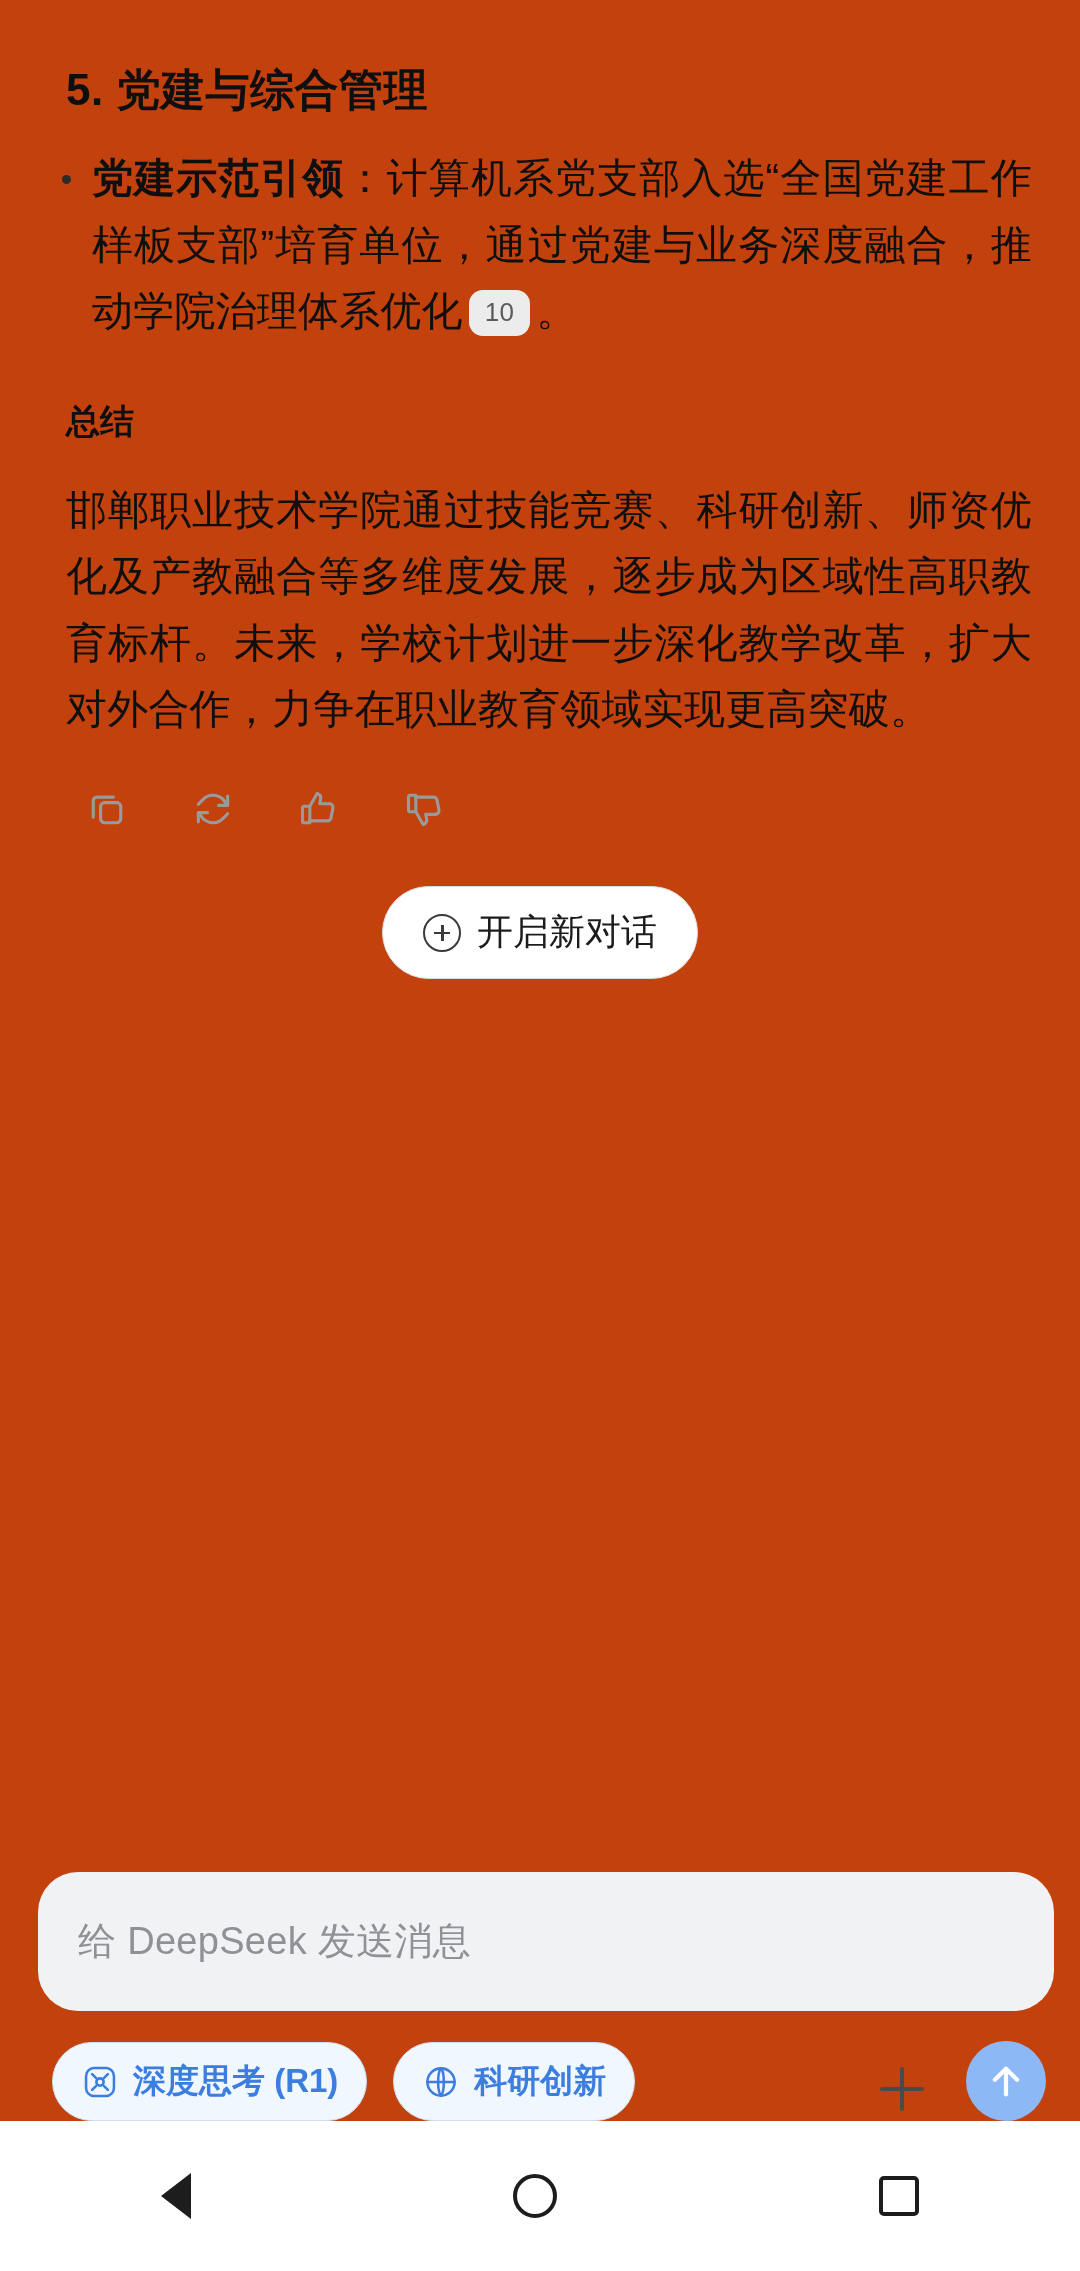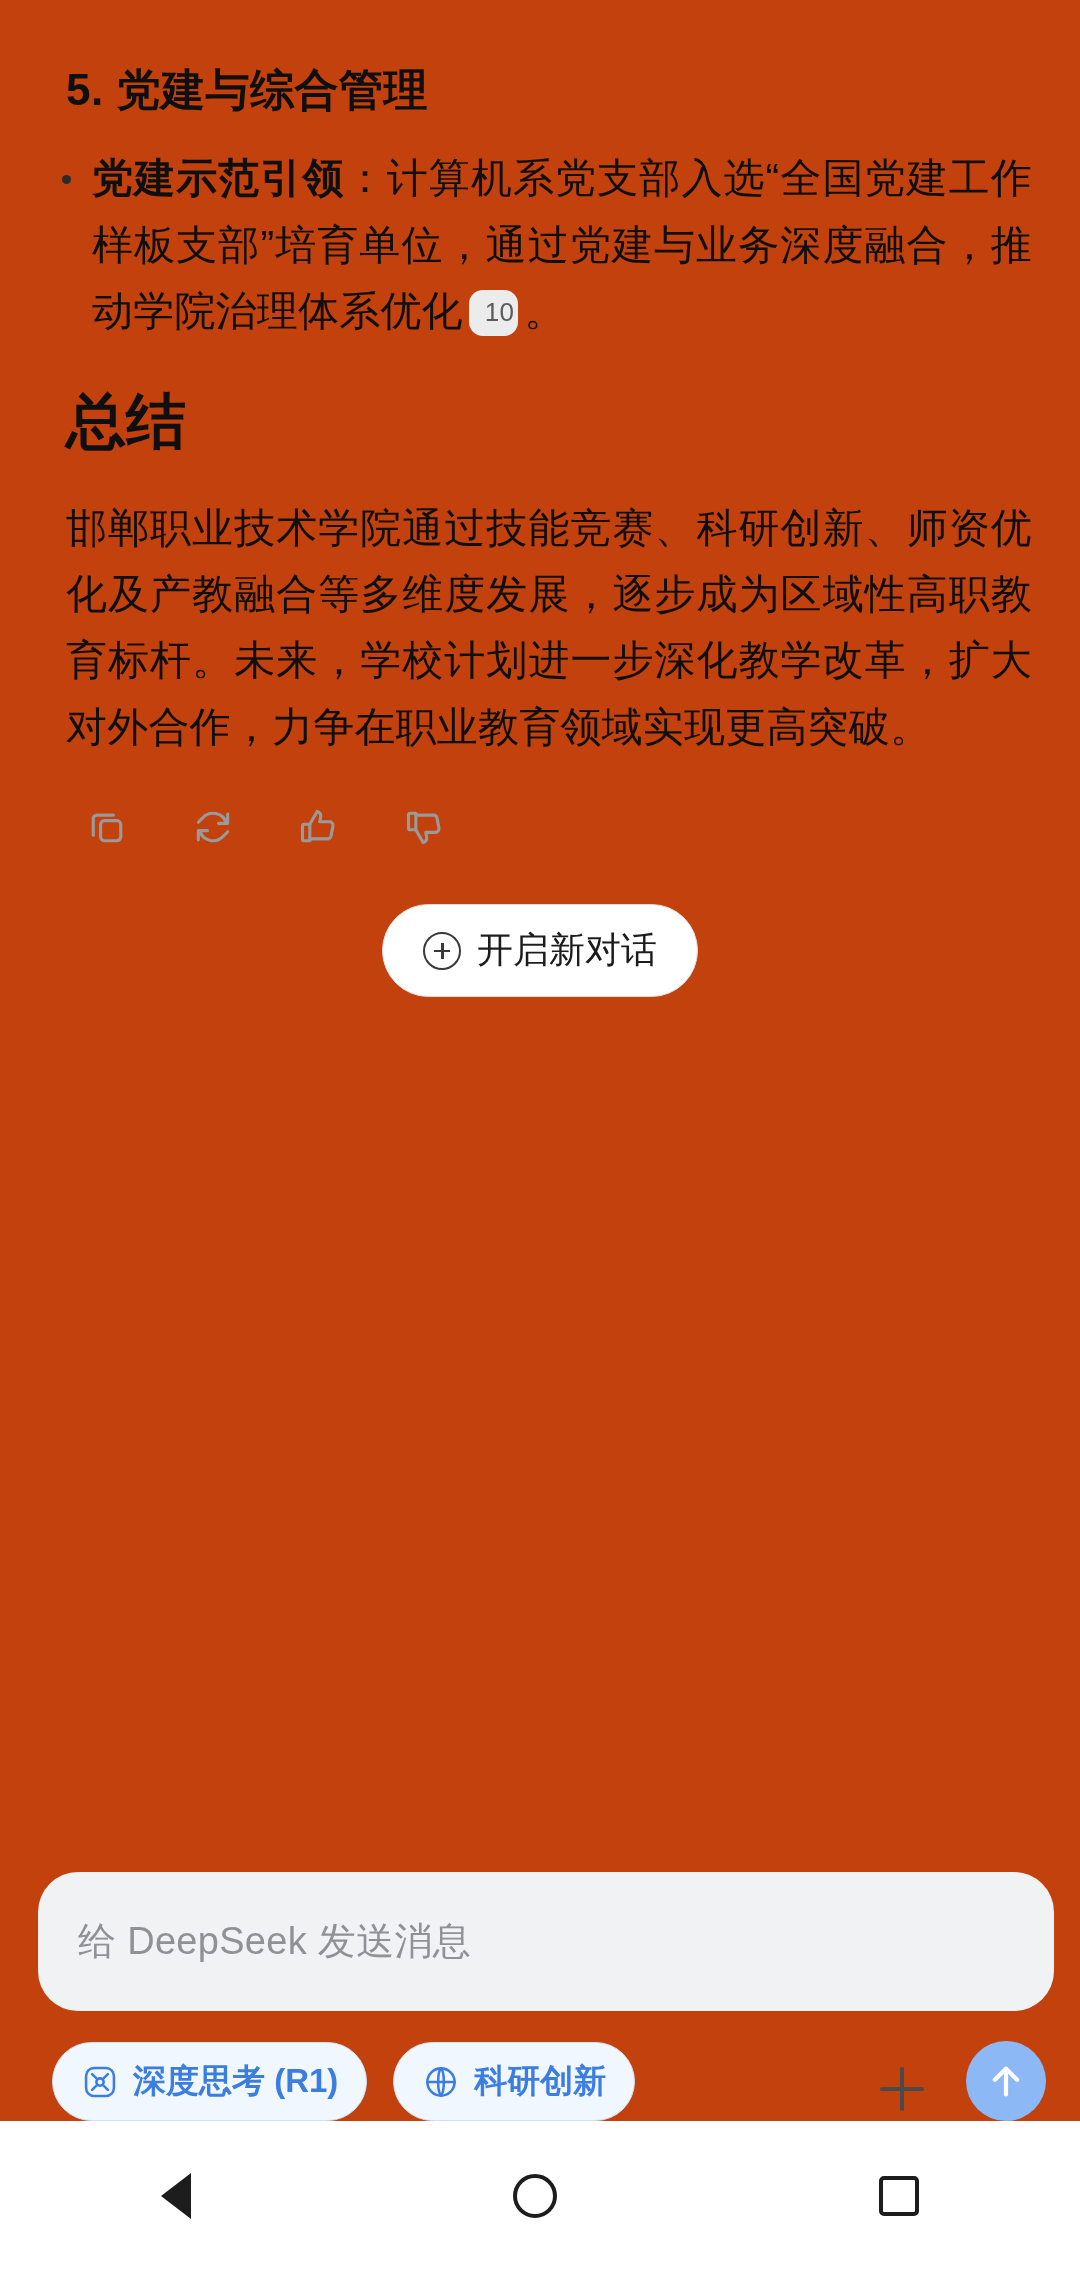--- a/index.html
+++ b/index.html
@@ -60,29 +60,29 @@
   }
   .lead { font-weight: bold; }
 
   .cite {
     display: inline-block;
     background: #ececec;
     color: #5b5b5b;
     border-radius: 14px;
     font-size: 26px;
     line-height: 1;
-    padding: 9px 4px 11px 16px;
+    padding: 9px 16px 11px 16px;
     margin: 0 6px;
     vertical-align: 4px;
   }
 
   .h-summary {
-    font-size: 60px;
+    font-size: 34px;
     font-weight: bold;
-    margin: 38px 0 34px 18px;
+    margin: 54px 0 34px 18px;
     line-height: 1.3;
   }
 
   .para {
     font-size: 41px;
     line-height: 1.62;
     letter-spacing: 0.2px;
     margin: 0 0 0 18px;
     text-align: justify;
     text-justify: inter-character;

